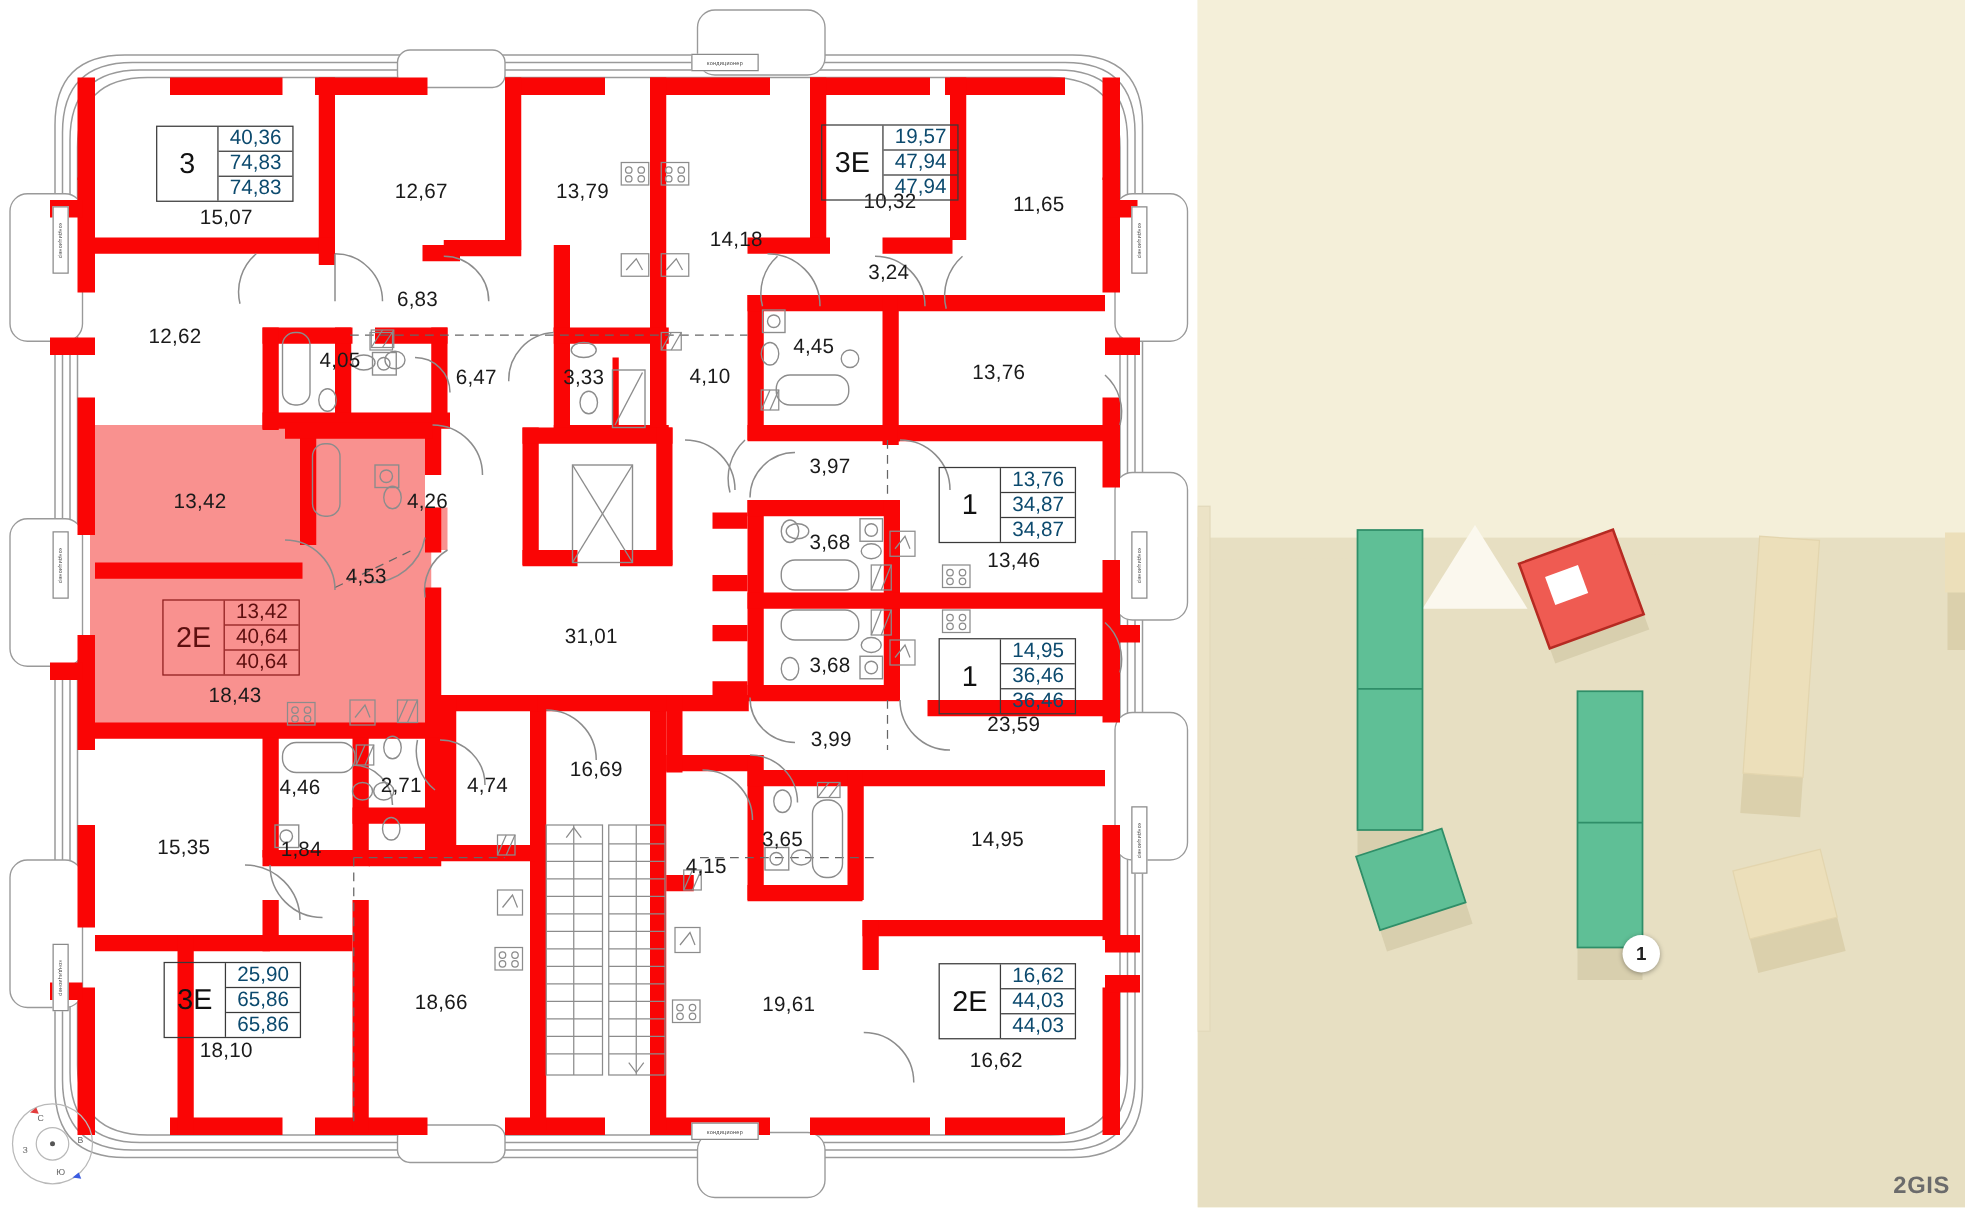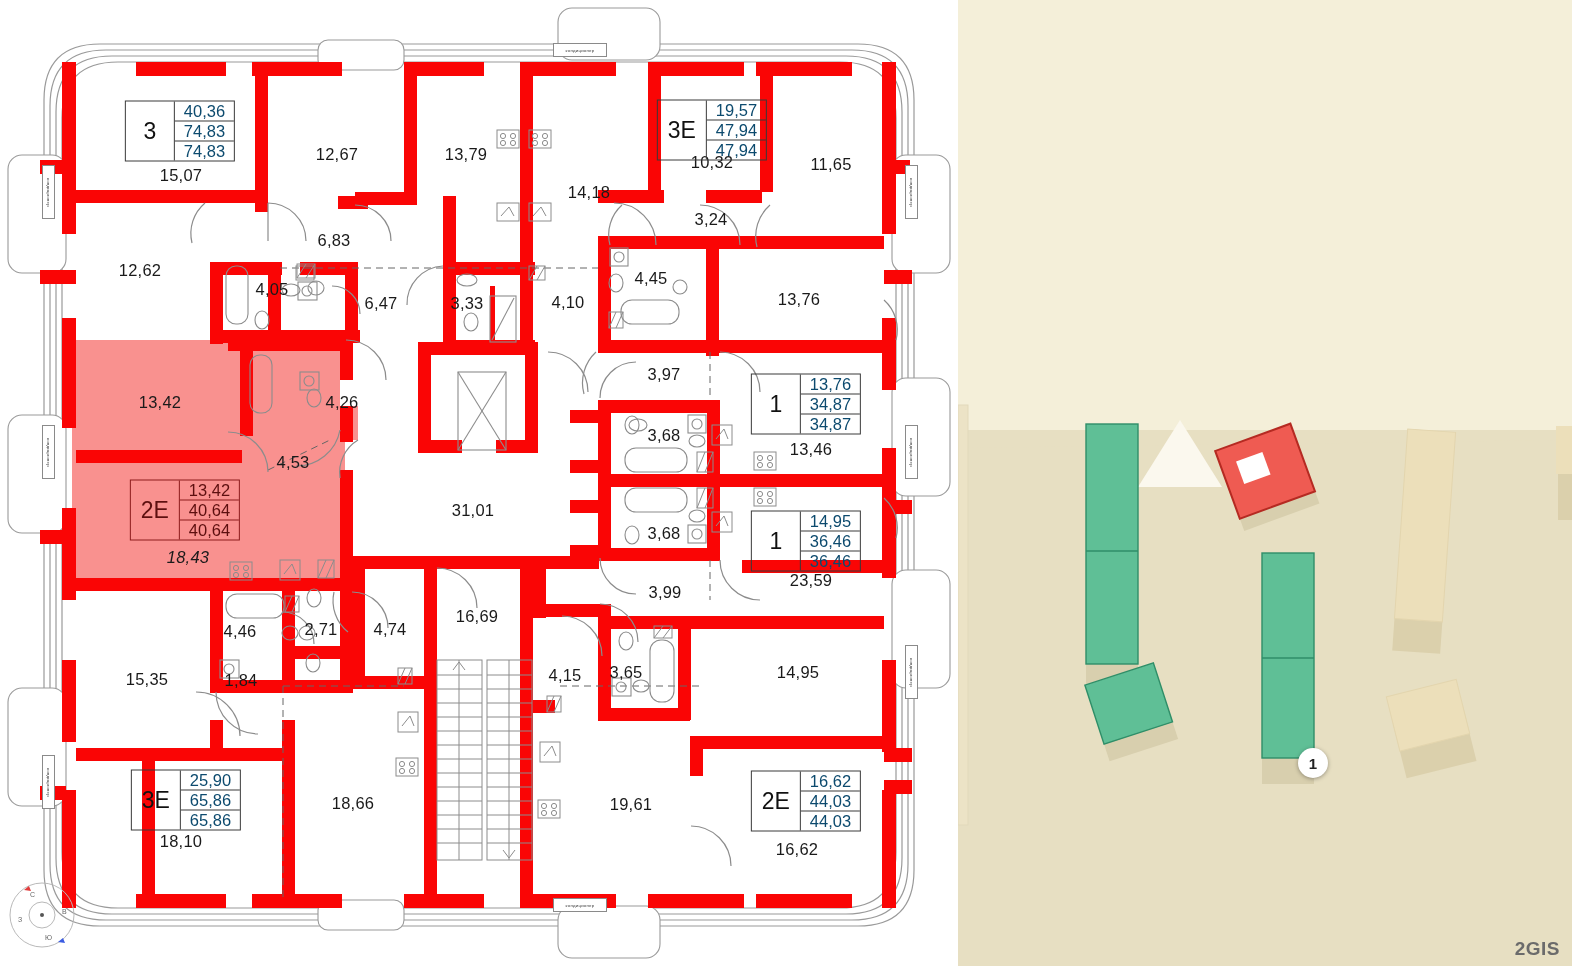--- a/index.html
+++ b/index.html
@@ -526,27 +526,27 @@
         <div class="rm" style="left: 799px; top: 299px;">13,76</div>
         <div class="rm" style="left: 160px; top: 402px;">13,42</div>
         <div class="rm" style="left: 295px; top: 402px; margin-left: 47px;">4,26</div>
         <div class="rm" style="left: 293px; top: 462px;">4,53</div>
         <div class="rm" style="left: 664px; top: 374px;">3,97</div>
         <div class="rm" style="left: 664px; top: 435px;">3,68</div>
         <div class="rm" style="left: 811px; top: 449px;">13,46</div>
         <div class="rm" style="left: 473px; top: 510px;">31,01</div>
         <div class="rm" style="left: 664px; top: 533px;">3,68</div>
         <div class="rm" style="left: 811px; top: 580px;">23,59</div>
-        <div class="rm" style="left: 188px; top: 557px; font-style: italic;">18,43</div>
+        <div class="rm" style="left: 188px; top: 557px;">18,43</div>
         <div class="rm" style="left: 665px; top: 592px;">3,99</div>
         <div class="rm" style="left: 477px; top: 616px;">16,69</div>
         <div class="rm" style="left: 240px; top: 631px;">4,46</div>
         <div class="rm" style="left: 321px; top: 629px;">2,71</div>
         <div class="rm" style="left: 390px; top: 629px;">4,74</div>
-        <div class="rm" style="left: 565px; top: 675px;">4,15</div>
+        <div class="rm" style="left: 565px; top: 694px;">4,15</div>
         <div class="rm" style="left: 626px; top: 672px;">3,65</div>
         <div class="rm" style="left: 798px; top: 672px;">14,95</div>
         <div class="rm" style="left: 147px; top: 679px;">15,35</div>
         <div class="rm" style="left: 241px; top: 680px;">1,84</div>
         <div class="rm" style="left: 353px; top: 803px;">18,66</div>
         <div class="rm" style="left: 631px; top: 804px;">19,61</div>
         <div class="rm" style="left: 181px; top: 841px;">18,10</div>
         <div class="rm" style="left: 797px; top: 849px;">16,62</div>
       </div>
 

